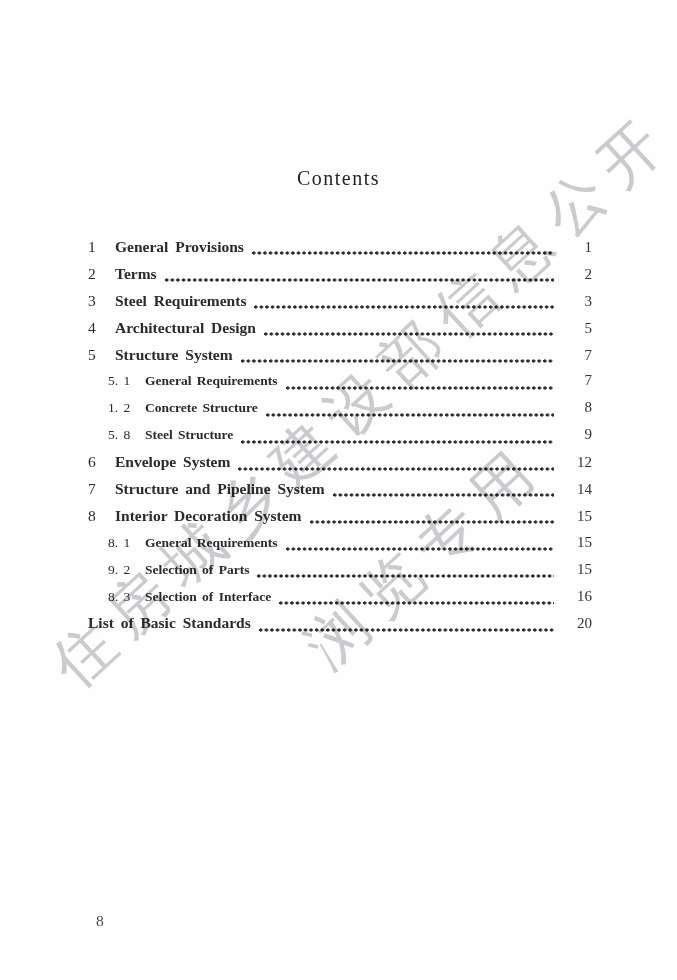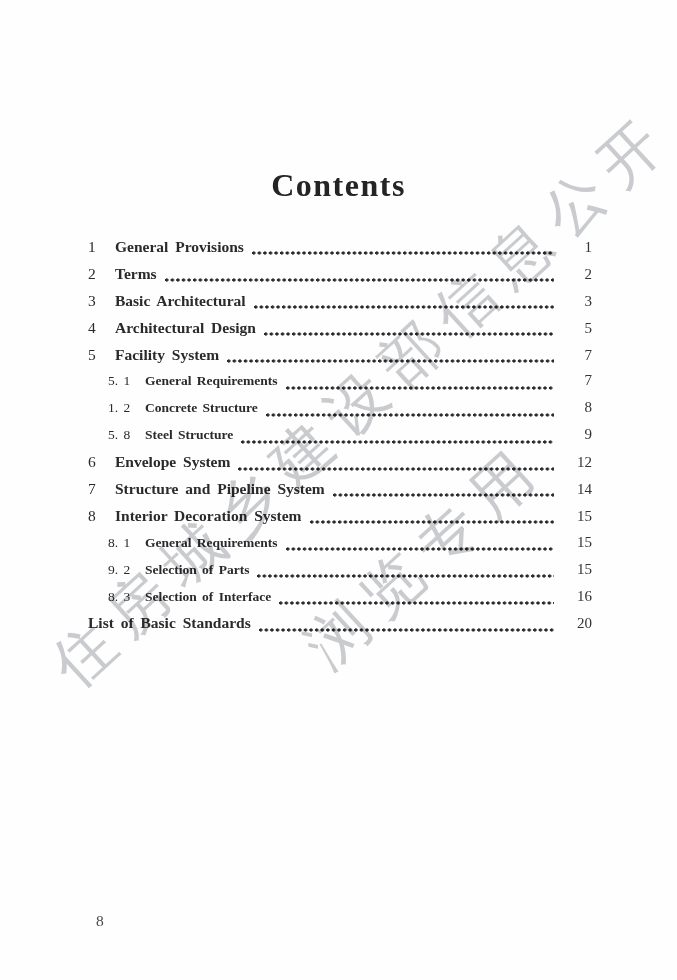--- a/index.html
+++ b/index.html
@@ -21,24 +21,23 @@
     inset: 0;
     z-index: 1;
     color: #262626;
   }
   .doc-title {
     position: absolute;
     top: 167px;
     left: 0;
     width: 100%;
     text-align: center;
-    font-size: 32px;
+    font-size: 20px;
     letter-spacing: 1.5px;
     color: #242424;
-    font-weight: bold;
   }
   .toc-list {
     position: absolute;
     top: 238px;
     left: 88px;
     width: 504px;
   }
   .toc-row {
     display: flex;
     align-items: baseline;
@@ -134,33 +133,33 @@
     <span class="pg">1</span>
   </div>
         <div class="toc-row main">
     <span class="num">2</span>
     <span class="label">Terms</span>
     <span class="dots"></span>
     <span class="pg">2</span>
   </div>
         <div class="toc-row main">
     <span class="num">3</span>
-    <span class="label">Basic Architectural</span>
+    <span class="label">Steel Requirements</span>
     <span class="dots"></span>
     <span class="pg">3</span>
   </div>
         <div class="toc-row main">
     <span class="num">4</span>
     <span class="label">Architectural Design</span>
     <span class="dots"></span>
     <span class="pg">5</span>
   </div>
         <div class="toc-row main">
     <span class="num">5</span>
-    <span class="label">Facility System</span>
+    <span class="label">Structure System</span>
     <span class="dots"></span>
     <span class="pg">7</span>
   </div>
         <div class="toc-row sub">
     <span class="num">5. 1</span>
     <span class="label">General Requirements</span>
     <span class="dots"></span>
     <span class="pg">7</span>
   </div>
         <div class="toc-row sub">

